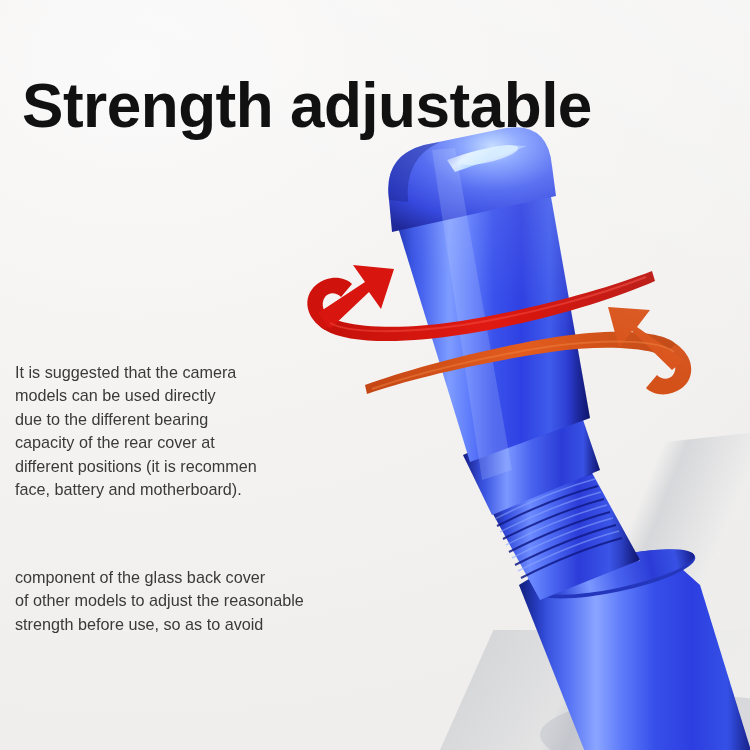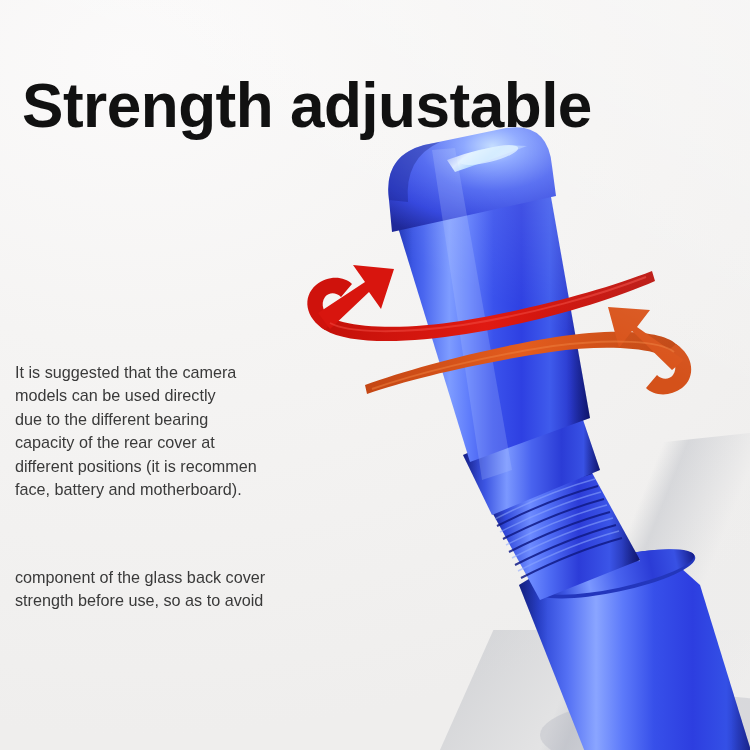--- a/index.html
+++ b/index.html
@@ -323,16 +323,17 @@
     <span class="ln">It is suggested that the camera</span>
     <span class="ln">models can be used directly</span>
     <span class="ln">due to the different bearing</span>
     <span class="ln">capacity of the rear cover at</span>
     <span class="ln">different positions (it is recommen</span>
     <span class="ln">face, battery and motherboard).</span>
   </div>
 
   <div class="note" id="note-2">
     <span class="ln">component of the glass back cover</span>
+    <span class="ln">of other models to adjust the reasonable</span>
     <span class="ln">strength before use, so as to avoid</span>
   </div>
 
 </div>
 
 </body></html>

